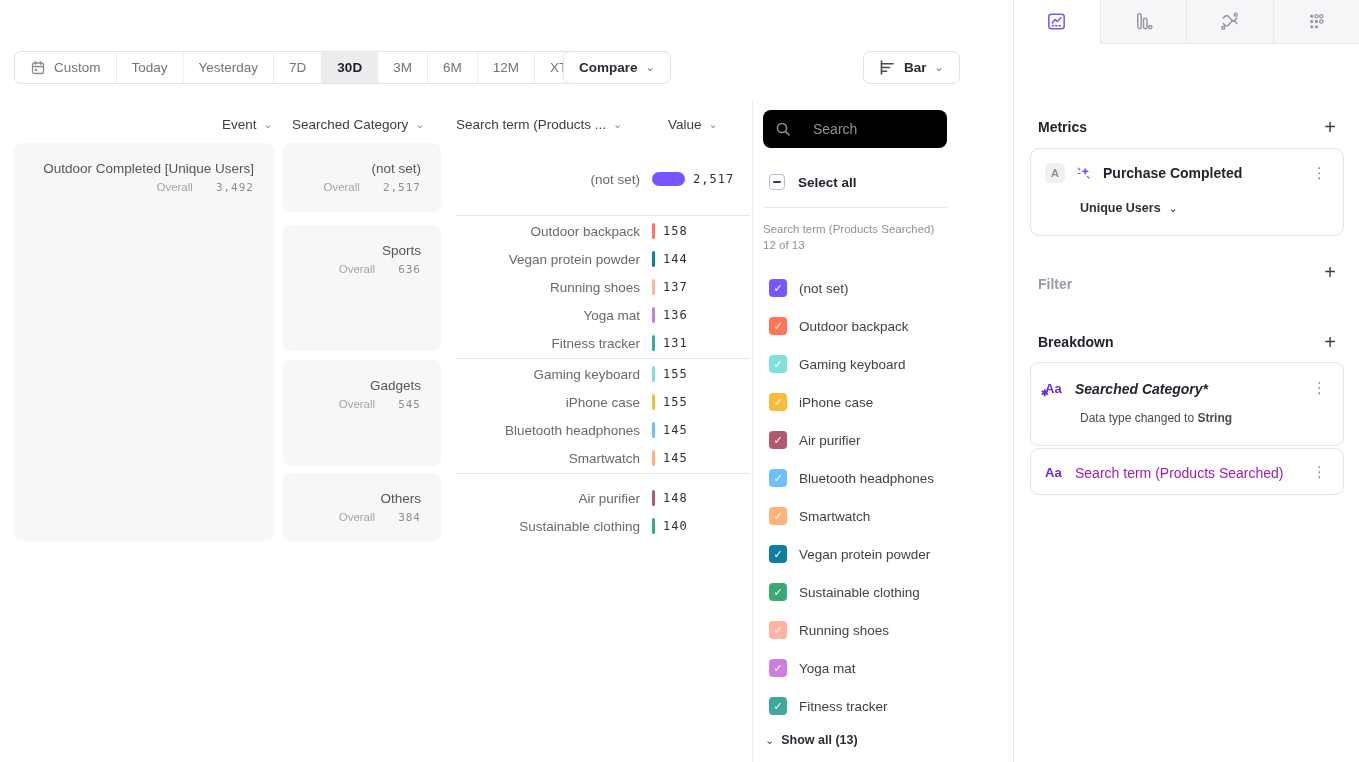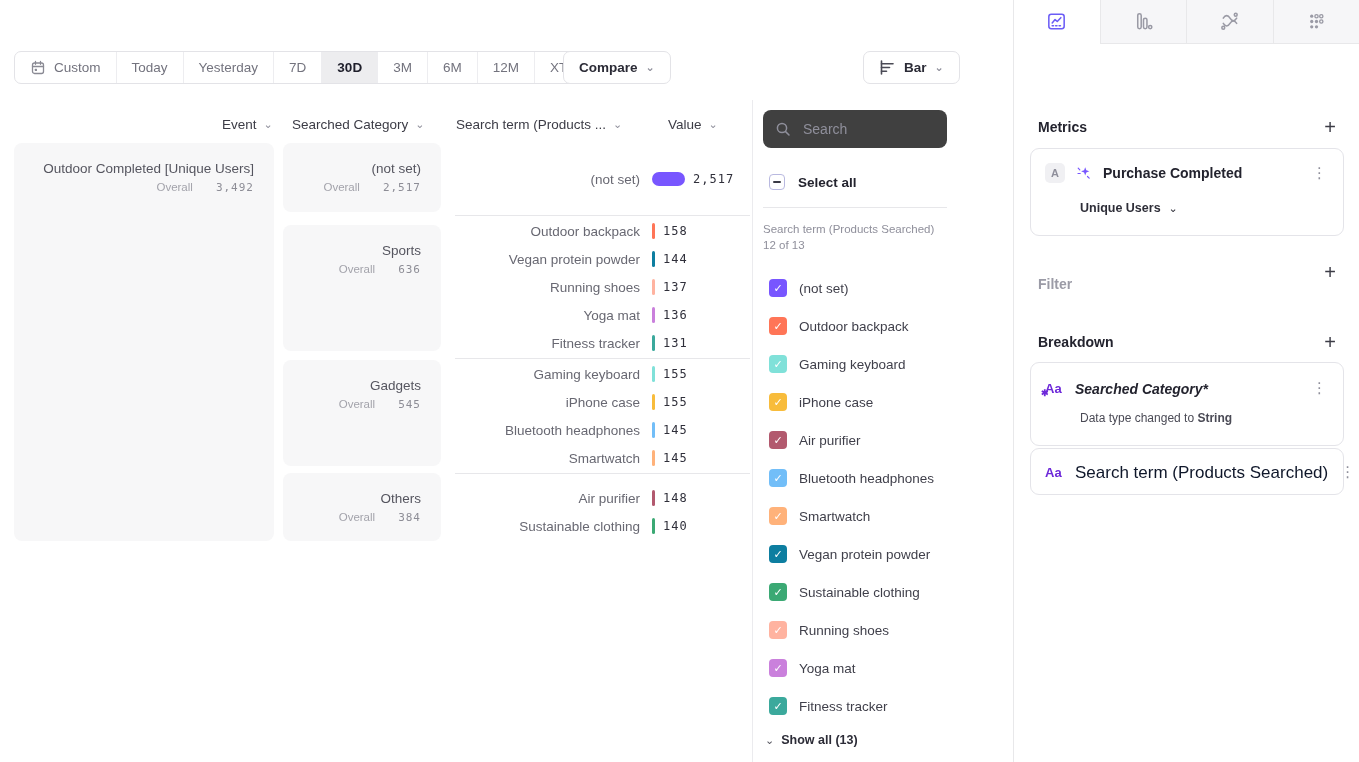--- a/index.html
+++ b/index.html
@@ -38,22 +38,22 @@
   .bar-group.g3 { border-top:1px solid #e7e7ea; padding:10px 0; }
   .bar-row { height:28px; display:flex; align-items:center; }
   .bar-label { width:185px; text-align:right; font-size:13.5px; color:#686872; white-space:nowrap; }
   .bar-pill { margin-left:12px; flex:none; }
   .bar-val { margin-left:8px; font-family:"DejaVu Sans Mono", monospace; font-size:12px;
     color:#2f2f3a; letter-spacing:1px; }
 
   
   #legend { position:absolute; left:752px; top:100px; width:261px; height:662px;
     border-left:1px solid #ebebee; background:#fff; }
-  .search-box { margin:10px 0 0 10px; width:184px; height:38px; background:#404040;
-    border-radius:8px; display:flex; align-items:center; gap:12px; padding:0 12px; cursor:text; }
+  .search-box { margin:10px 0 0 10px; width:184px; height:38px; background:#000000;
+    border-radius:8px; display:flex; align-items:center; gap:22px; padding:0 12px; cursor:text; }
   .search-ph { font-size:14px; color:#8f8f9b; }
   .selall { margin:26px 0 0 16px; display:flex; align-items:center; gap:13px; cursor:pointer; }
   .selall-box { width:16px; height:16px; border:1.5px solid #b9b9e0; border-radius:4px;
     background:#fff; display:flex; align-items:center; justify-content:center; }
   .selall-dash { width:8px; height:2px; background:#3a3a45; border-radius:1px; }
   .selall-label { font-size:13.5px; font-weight:bold; color:#23232e; }
   .legend-div { margin:17px 0 0 10px; width:184px; border-top:1px solid #e7e7ea; }
   .legend-sub { margin:13px 0 0 10px; width:184px; font-size:11.5px; line-height:16px; color:#8f8f9b; }
   #legend-items { margin-top:16px; }
   .litem { height:38px; display:flex; align-items:center; gap:12px; padding-left:16px; cursor:pointer; }
@@ -86,21 +86,21 @@
   .plus-btn { position:absolute; left:306px; width:20px; height:20px; display:flex;
     align-items:center; justify-content:center; font-size:20px; font-weight:400;
     color:#3c3c46; cursor:pointer; }
   .qcard { position:absolute; left:16px; width:314px; background:#fff;
     border:1px solid #e4e4e9; border-radius:9px; cursor:pointer; }
   .qcard-row { display:flex; align-items:center; gap:10px; padding:0 14px; }
   .badge-a { width:20px; height:20px; background:#f0f0f3; border-radius:5px; color:#8f8f9b;
     font-size:11px; font-weight:bold; display:flex; align-items:center; justify-content:center; flex:none; }
   .qcard-title { font-size:14px; font-weight:bold; color:#23232e; flex:1; white-space:nowrap; }
   .qcard-title.italic { font-style:italic; }
-  .qcard-title.normal { font-weight:400; font-size:17px; color:#0f172a; }
+  .qcard-title.normal { font-weight:400; font-size:14px; color:#a21caf; }
   .kebab { color:#8f8f9b; font-size:15px; font-family:"DejaVu Sans", sans-serif; cursor:pointer;
     line-height:1; padding:2px; }
   .agg-row { position:absolute; left:49px; display:flex; align-items:center; gap:8px; cursor:pointer; }
   .agg-label { font-size:12.5px; font-weight:bold; color:#2e2e38; }
   .note-row { position:absolute; left:49px; font-size:12px; color:#4a4a55; }
   .aa-icon { position:relative; color:#6d28d9; font-size:13px; font-weight:bold; flex:none; width:20px; }
   .aa-star { position:absolute; left:-4px; top:7px; font-size:9px; }
 </style>
 </head>
 <body>

